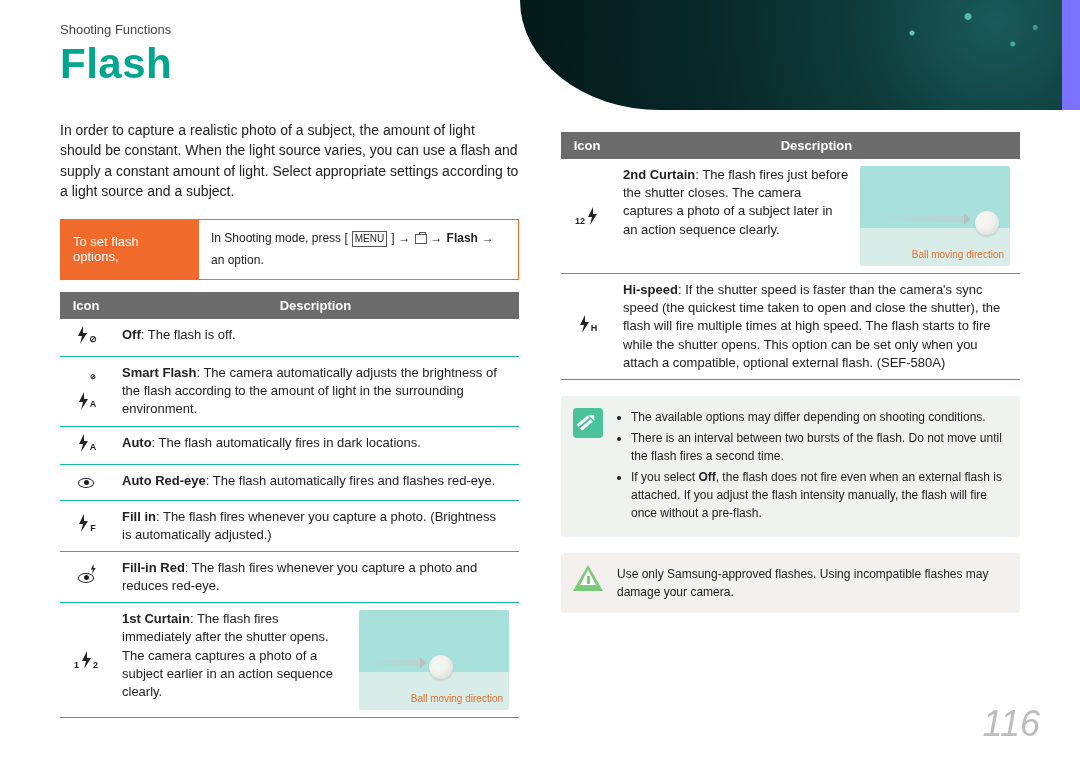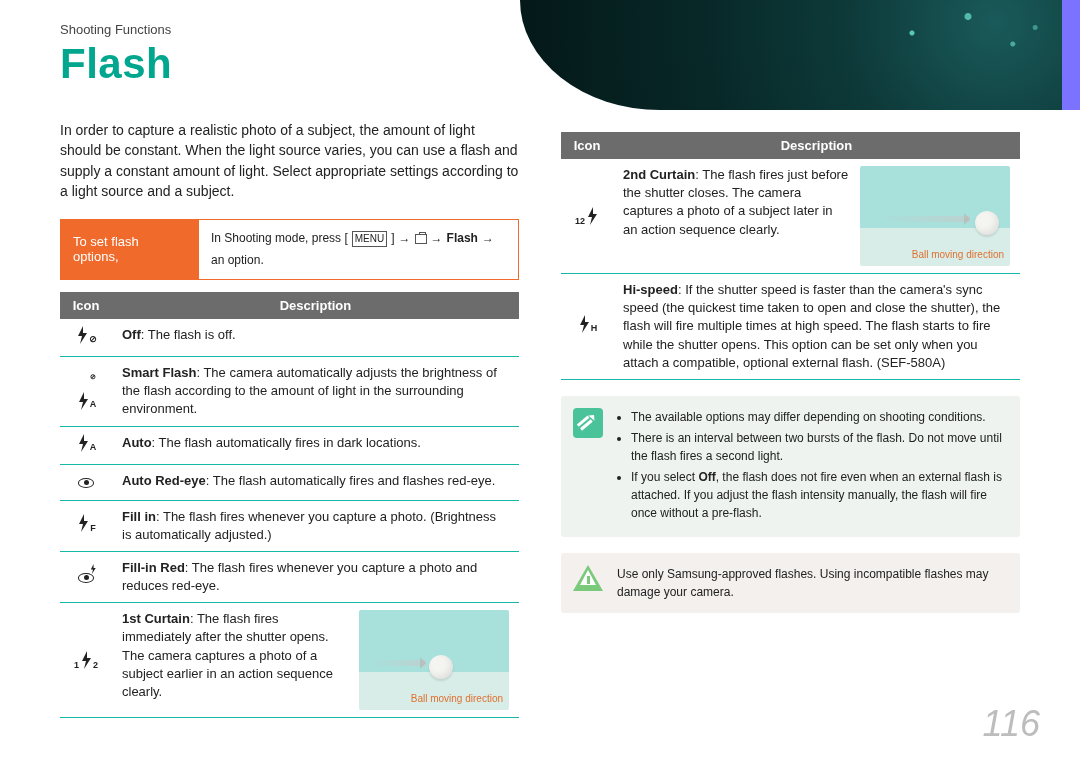--- a/index.html
+++ b/index.html
@@ -324,21 +324,21 @@
               </span></td>
         <td><b>Hi-speed</b><span>: If the shutter speed is faster than the camera's sync speed (the quickest time taken to open and close the shutter), the flash will fire multiple times at high speed. The flash starts to fire while the shutter opens. This option can be set only when you attach a compatible, optional external flash. (SEF-580A)</span></td>
       </tr>
     </tbody>
       </table>
 
     <div class="note-box">
       <div class="note-ic"></div>
       <ul>
         <li>The available options may differ depending on shooting conditions.</li>
-        <li>There is an interval between two bursts of the flash. Do not move until the flash fires a second light.</li>
+        <li>There is an interval between two bursts of the flash. Do not move until the flash fires a second time.</li>
         <li><span>If you select </span><b>Off</b><span>, the flash does not fire even when an external flash is attached. If you adjust the flash intensity manually, the flash will fire once without a pre-flash.</span></li>
       </ul>
     </div>
 
     <div class="warn-box">
       <div class="warn-ic">
         <div class="warn-tri"></div>
           <div class="warn-tri-inner"></div>
           <div class="warn-bang"></div>
       </div>

